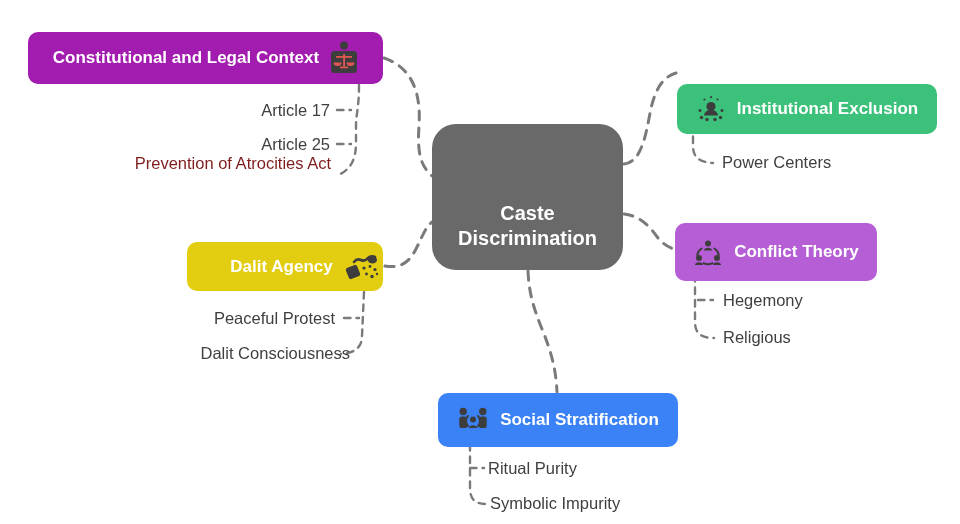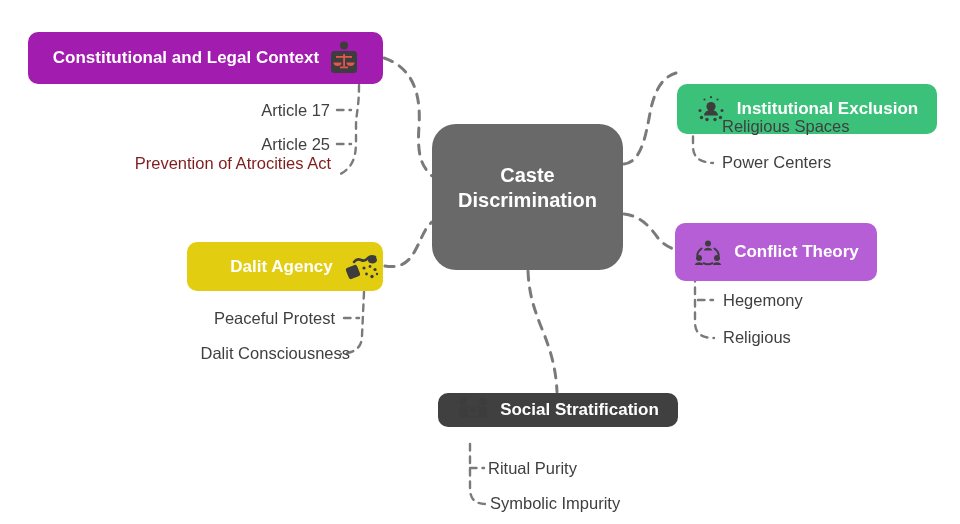--- a/index.html
+++ b/index.html
@@ -40,21 +40,21 @@
     <path class="conn" d="M695,275 L695,322 C695,334 702,338 714,338" fill="none" stroke-width="2.4" stroke-dasharray="6.5 6" stroke-linecap="round" stroke="#7a7a7a"></path>
     <path class="conn" d="M698,300 L713,300" fill="none" stroke-width="2.4" stroke-dasharray="6.5 6" stroke-linecap="round" stroke="#7a7a7a"></path>
 
     <path class="conn" d="M364,292 L362,336 C362,348 354,353 341,354" fill="none" stroke-width="2.4" stroke-dasharray="6.5 6" stroke-linecap="round" stroke="#7a7a7a"></path>
     <path class="conn" d="M344,318 L359,318" fill="none" stroke-width="2.4" stroke-dasharray="6.5 6" stroke-linecap="round" stroke="#7a7a7a"></path>
 
     <path class="conn" d="M470,444 L470,488 C470,500 476,504 486,504" fill="none" stroke-width="2.4" stroke-dasharray="6.5 6" stroke-linecap="round" stroke="#7a7a7a"></path>
     <path class="conn" d="M470,468 L484,468" fill="none" stroke-width="2.4" stroke-dasharray="6.5 6" stroke-linecap="round" stroke="#7a7a7a"></path>
   </svg>
 
-  <div class="root-node" style="left: 432px; top: 124px; width: 191px; height: 146px; border-radius: 24px; background-color: rgb(105, 105, 105); justify-content: center;">
+  <div class="root-node" style="left: 432px; top: 124px; width: 191px; height: 146px; border-radius: 24px; background-color: rgb(105, 105, 105);">
     <div class="lbl">Caste Discrimination</div>
   </div>
 
   <div class="node" style="left: 28px; top: 32px; width: 355px; height: 52px; font-size: 17px; background-color: #a21caf;">
     <span class="lbl">Constitutional and Legal Context</span>
     <span class="icon">
       <svg width="28" height="35" viewBox="0 0 28 35">
         <circle cx="14" cy="4.5" r="4" fill="#3d3d3d"></circle>
         <rect x="1" y="10" width="26" height="22" rx="3.5" fill="#3d3d3d"></rect>
         <rect x="13.2" y="13" width="1.8" height="12.5" fill="#e05752"></rect>
@@ -112,41 +112,40 @@
         <circle cx="20" cy="17" r="1.6" fill="#3d3d3d"></circle>
         <circle cx="26" cy="15.5" r="1.4" fill="#3d3d3d"></circle>
         <circle cx="31" cy="18.5" r="1.6" fill="#3d3d3d"></circle>
         <circle cx="22.5" cy="23" r="1.4" fill="#3d3d3d"></circle>
         <circle cx="28" cy="25.5" r="1.7" fill="#3d3d3d"></circle>
         <circle cx="33" cy="23" r="1.2" fill="#3d3d3d"></circle>
       </svg>
     </span>
   </div>
 
-  <div class="node" style="left: 438px; top: 393px; width: 240px; height: 34px; font-size: 17px; background-color: #404040;">
+  <div class="node" style="left: 438px; top: 393px; width: 240px; height: 54px; font-size: 17px; background-color: #3b82f6;">
     <span class="icon">
       <svg width="32" height="28" viewBox="0 0 32 28">
         <circle cx="6.2" cy="5.5" r="3.7" fill="#3d3d3d"></circle>
         <rect x="2.3" y="10.5" width="7.8" height="11.5" rx="2.6" fill="#3d3d3d"></rect>
         <circle cx="25.8" cy="5.5" r="3.7" fill="#3d3d3d"></circle>
         <rect x="21.9" y="10.5" width="7.8" height="11.5" rx="2.6" fill="#3d3d3d"></rect>
         <path d="M11,10 a7,7 0 0 0 0,10" fill="none" stroke="#3d3d3d" stroke-width="2" stroke-linecap="round"></path>
         <path d="M21,10 a7,7 0 0 1 0,10" fill="none" stroke="#3d3d3d" stroke-width="2" stroke-linecap="round"></path>
         <circle cx="16" cy="13.5" r="3" fill="#3d3d3d"></circle>
         <path d="M11.6,22 a4.6,4 0 0 1 8.8,0 z" fill="#3d3d3d"></path>
       </svg>
     </span>
     <span class="lbl">Social Stratification</span>
   </div>
 
   <div class="leaf r" style="right: 630px; top: 110px; color: rgb(63, 63, 63);">Article 17</div>
   <div class="leaf r" style="right: 630px; top: 144px; color: rgb(63, 63, 63);">Article 25</div>
   <div class="leaf r" style="right: 629px; top: 163px; color: #7f1d1d;">Prevention of Atrocities Act</div>
 
-  <div class="leaf" style="left: 722px; top: 126px; color: rgb(63, 63, 63);">Religious Spaces</div>
   <div class="leaf" style="left: 722px; top: 162px; color: rgb(63, 63, 63);">Power Centers</div>
 
   <div class="leaf" style="left: 723px; top: 300px; color: rgb(63, 63, 63);">Hegemony</div>
   <div class="leaf" style="left: 723px; top: 337px; color: rgb(63, 63, 63);">Religious</div>
 
   <div class="leaf r" style="right: 625px; top: 318px; color: rgb(63, 63, 63);">Peaceful Protest</div>
   <div class="leaf r" style="right: 610px; top: 353px; color: rgb(63, 63, 63);">Dalit Consciousness</div>
 
   <div class="leaf" style="left: 488px; top: 468px; color: rgb(63, 63, 63);">Ritual Purity</div>
   <div class="leaf" style="left: 490px; top: 503px; color: rgb(63, 63, 63);">Symbolic Impurity</div>

